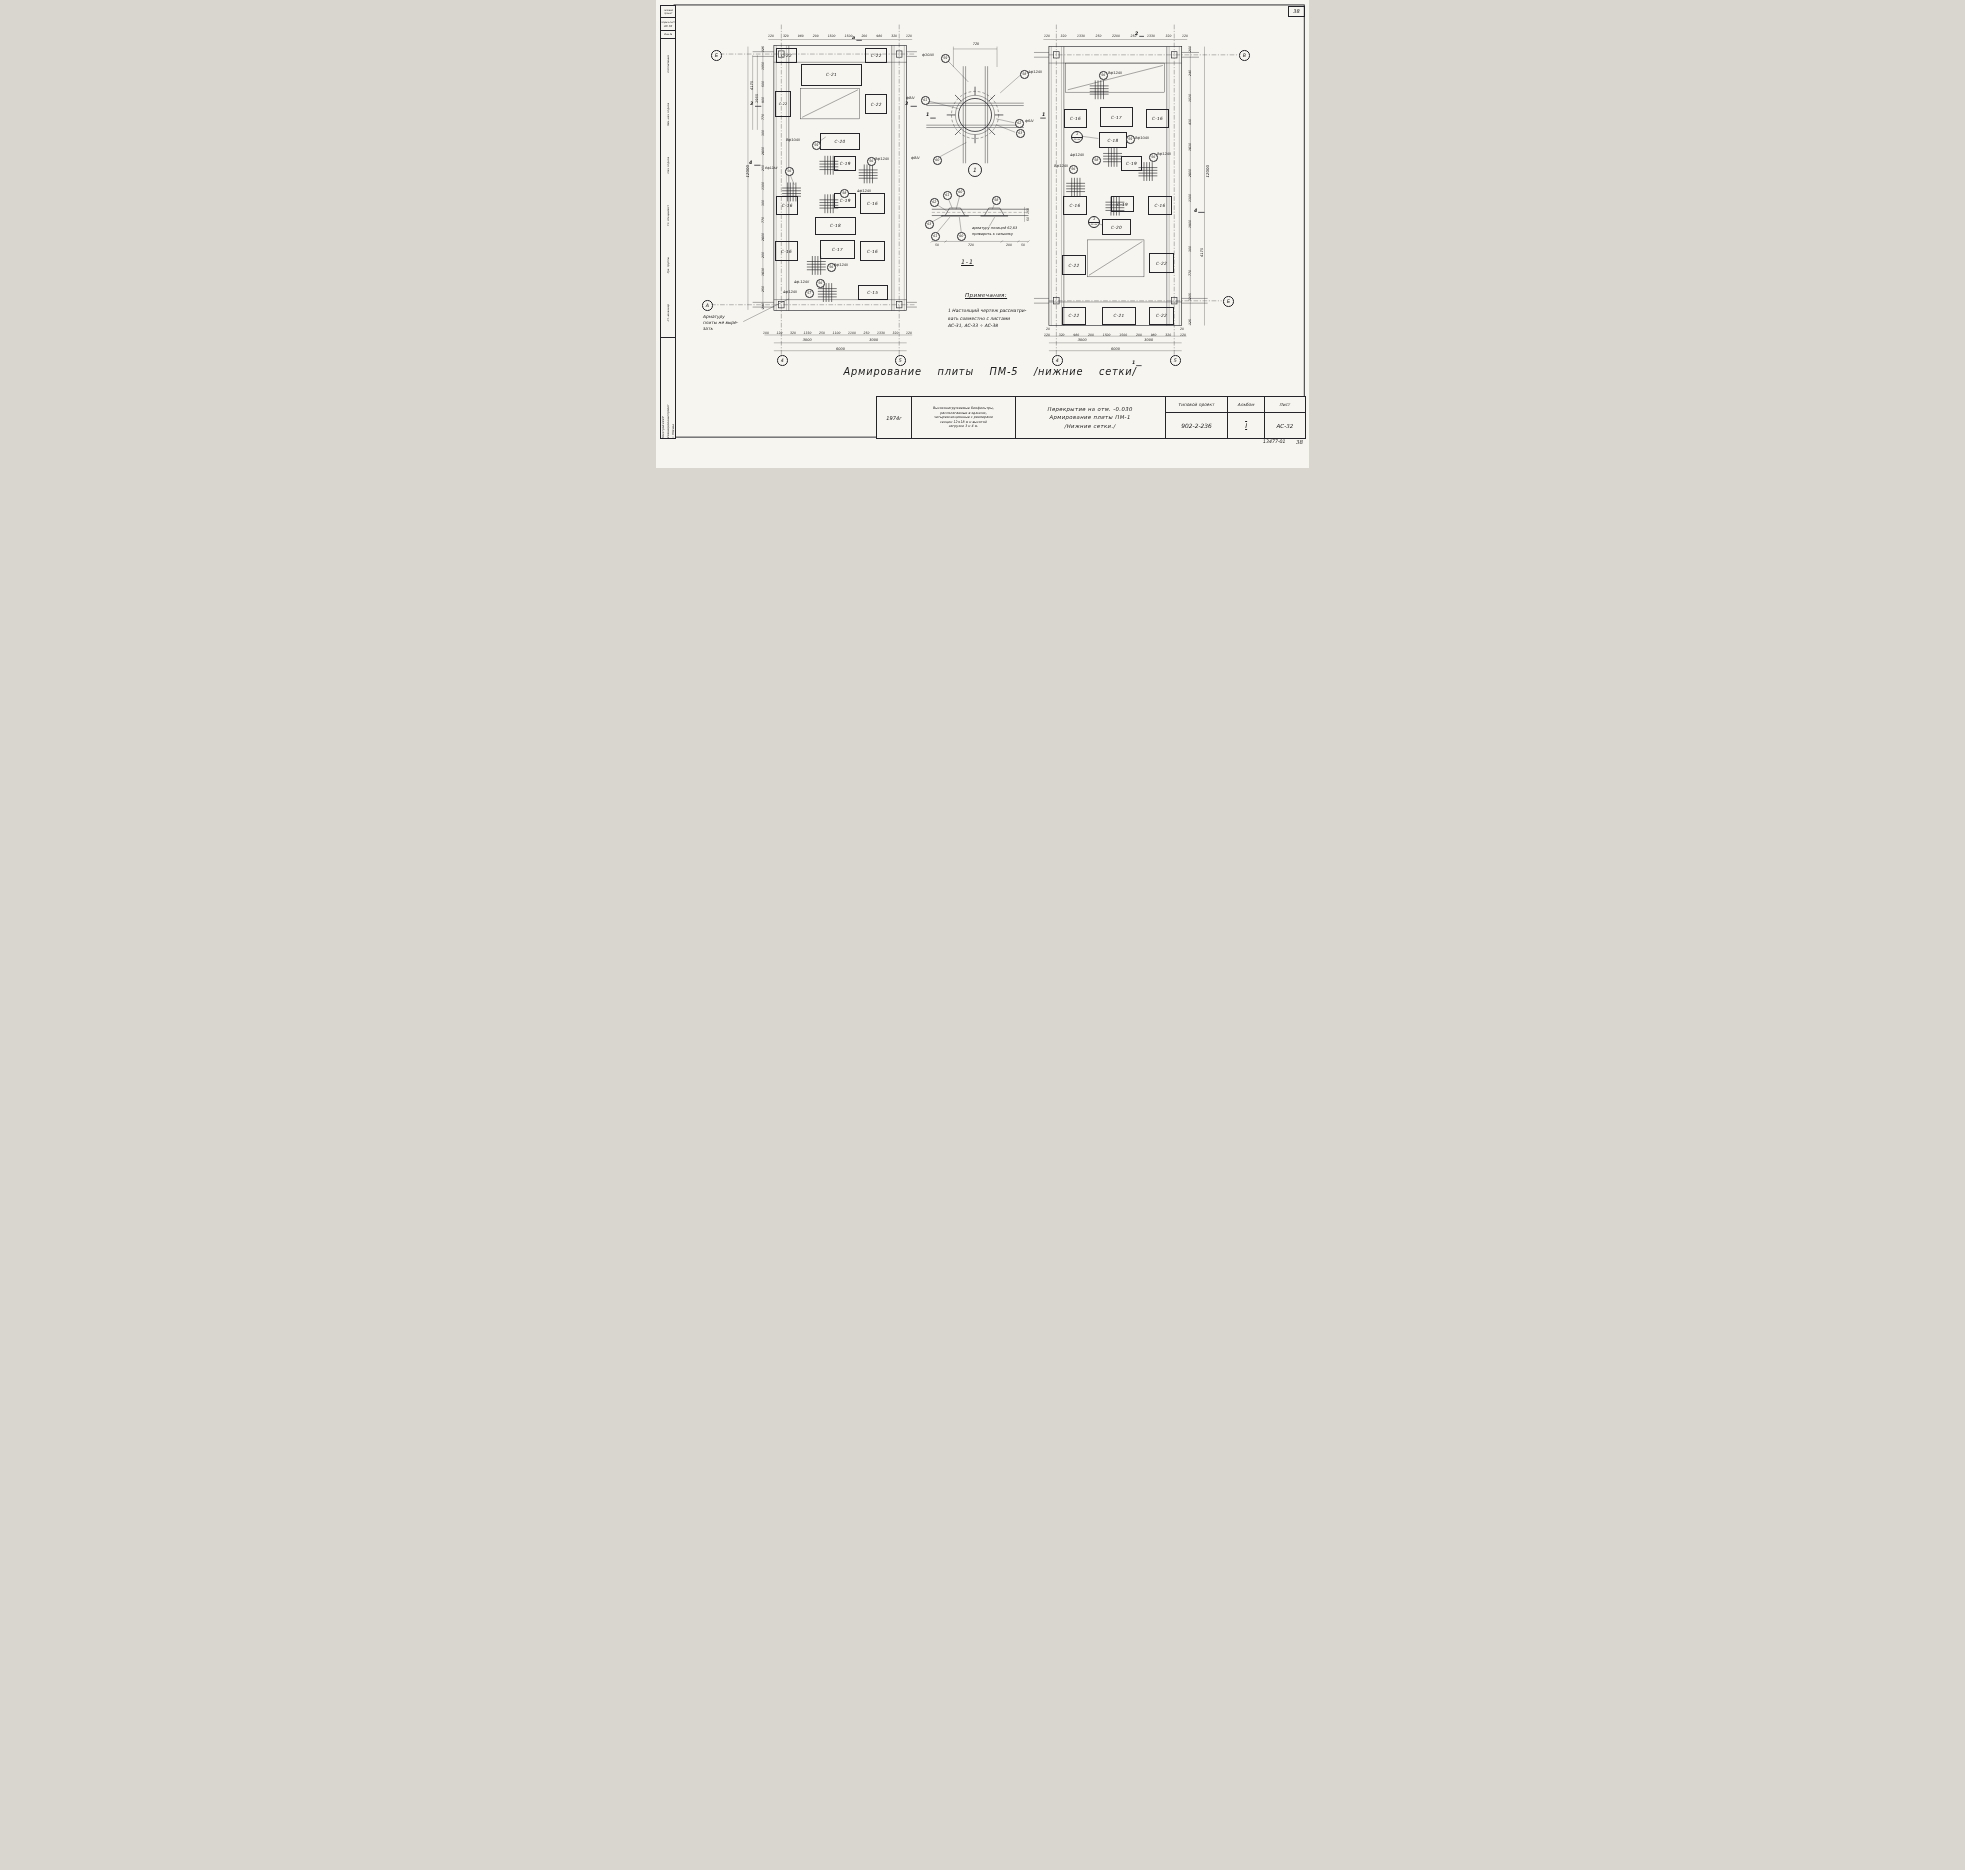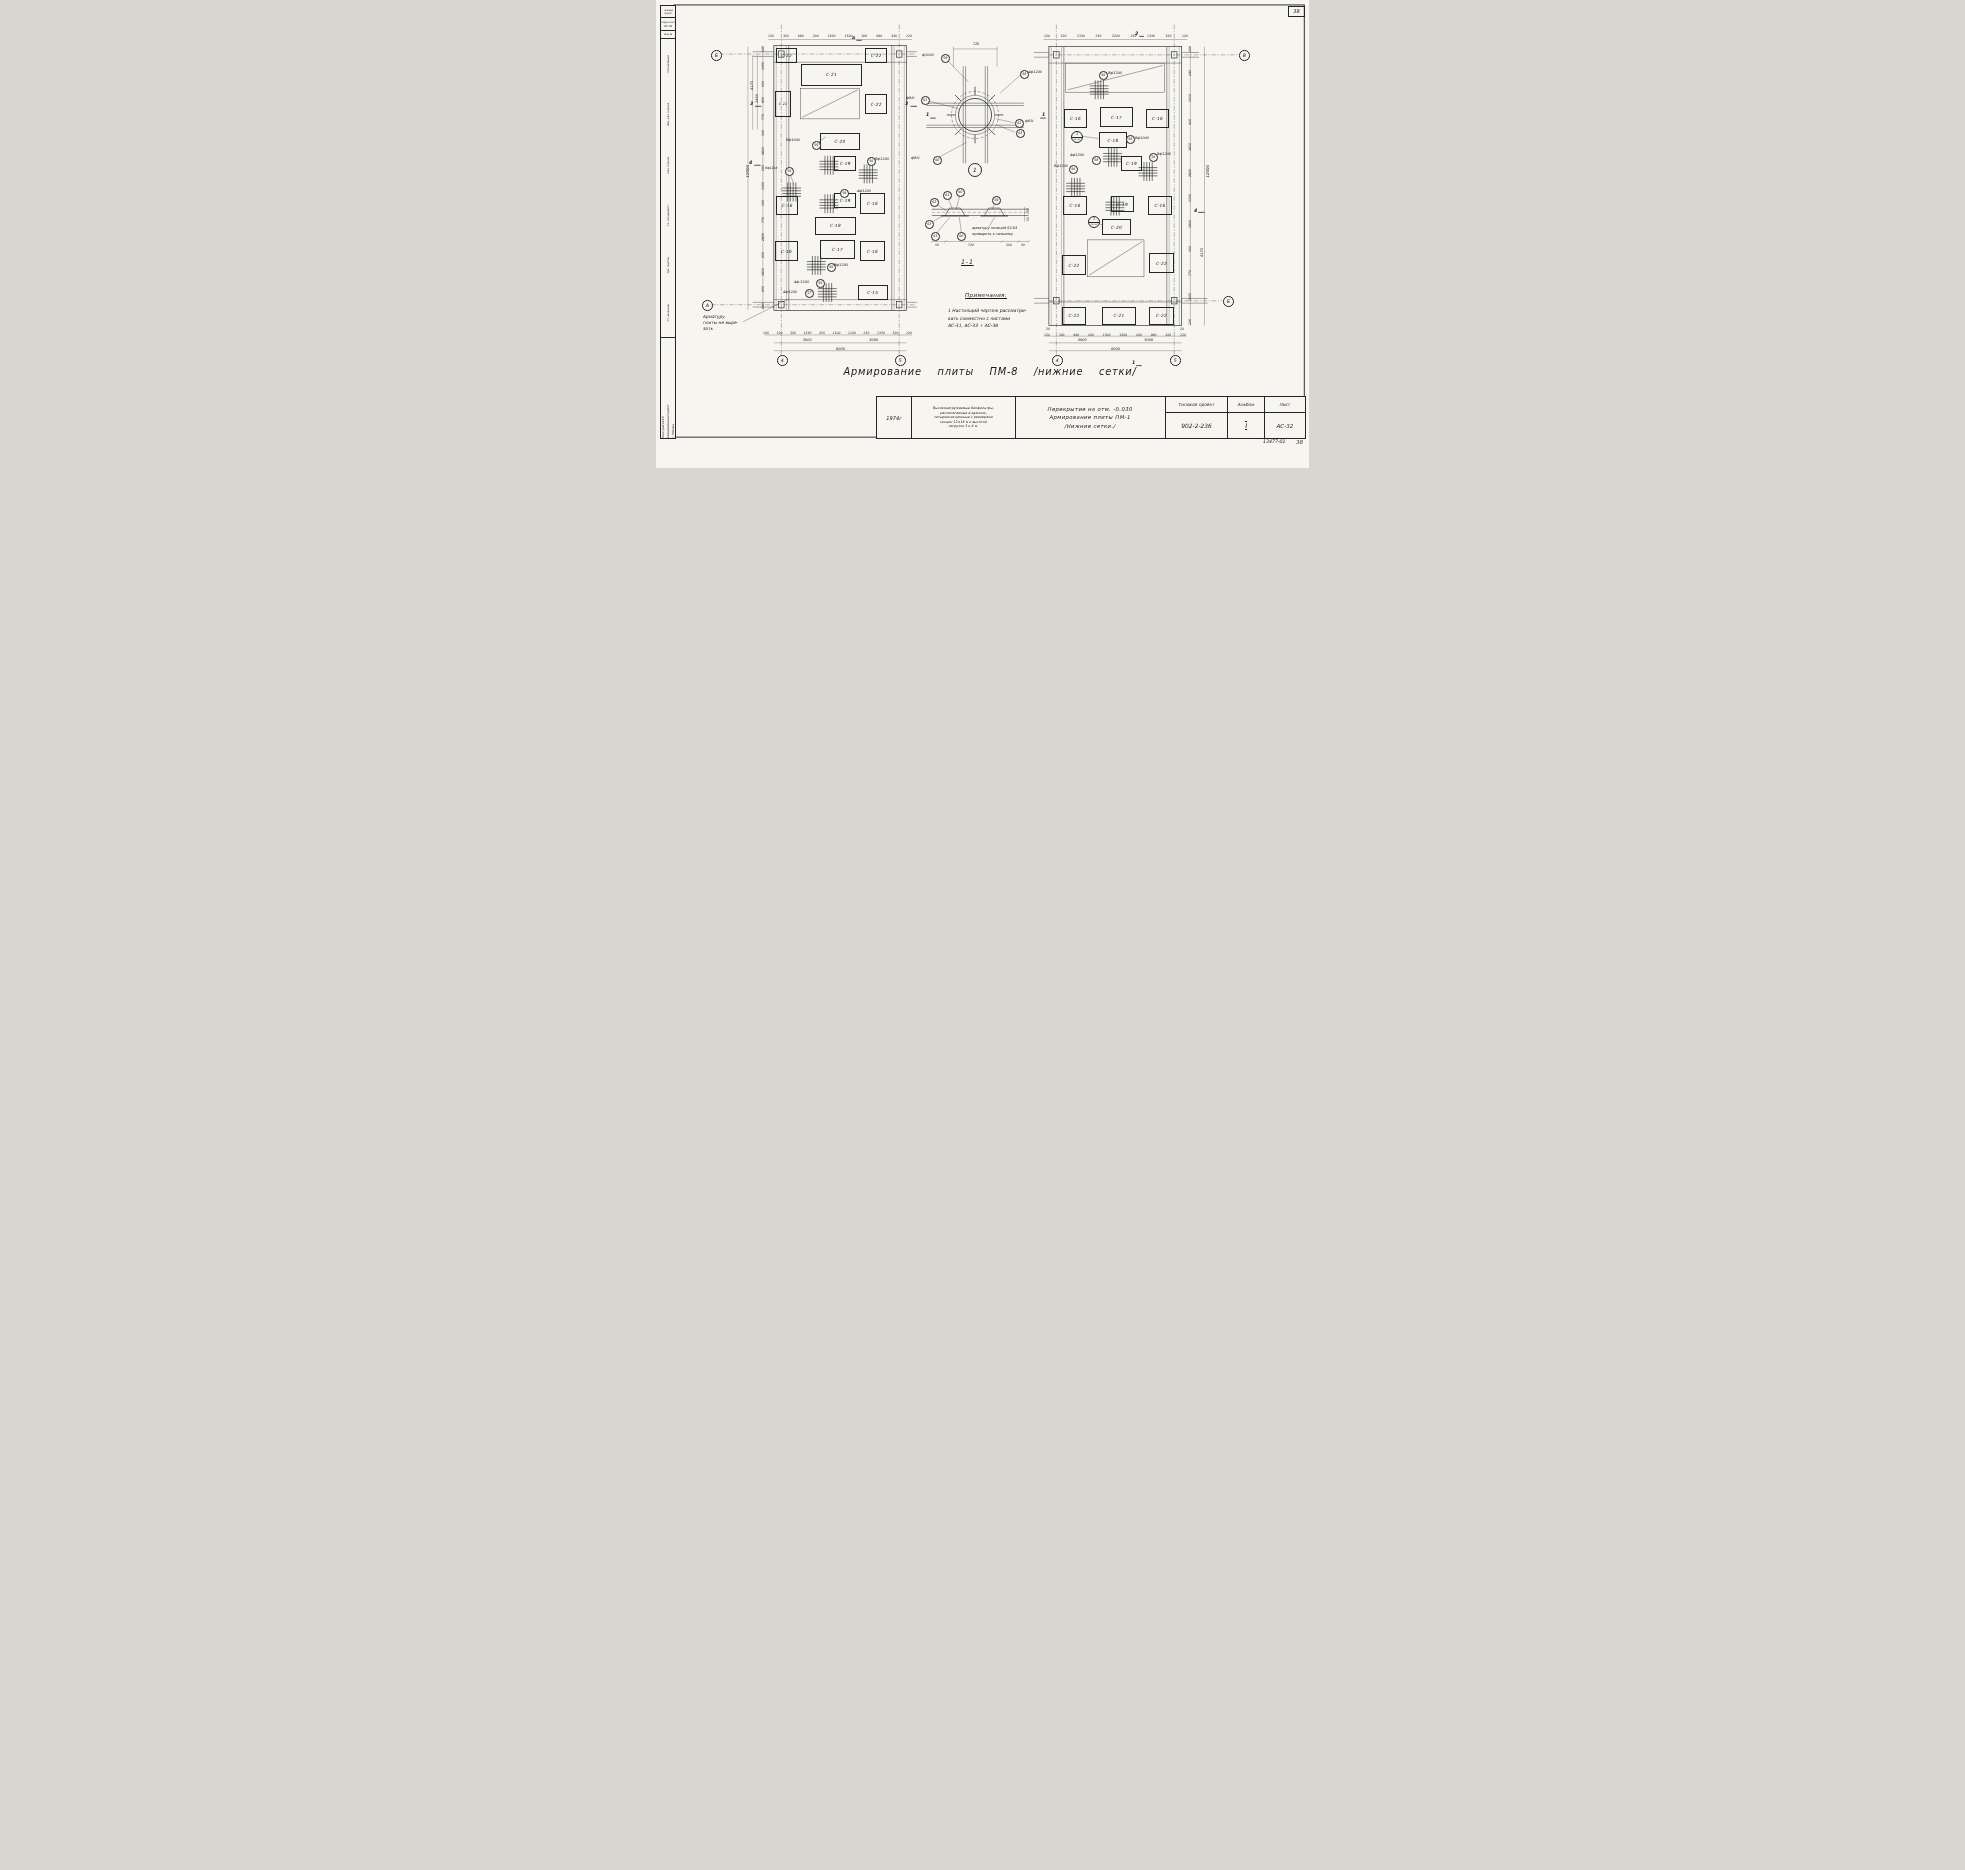--- a/index.html
+++ b/index.html
@@ -629,21 +629,21 @@
   <span class="axb" style="left:396px;top:355px;">
       <span>4</span>
     </span>
   <span class="axb" style="left:514px;top:355px;">
       <span>5</span>
     </span>
   <span class="marker" style="left:479px;top:31px;">2</span>
   <span class="marker" style="left:538px;top:208px;">4</span>
   <span class="marker" style="left:476px;top:360px;">1</span>
 
-  <div class="t" style="left:165px;top:366px;width:338px;text-align:center;font-size:9.8px;letter-spacing:0.8px;white-space:pre;">Армирование    плиты    ПМ-8    /нижние    сетки/</div>
+  <div class="t" style="left:165px;top:366px;width:338px;text-align:center;font-size:9.8px;letter-spacing:0.8px;white-space:pre;">Армирование    плиты    ПМ-5    /нижние    сетки/</div>
 
   <div class="tb" style="left:220px;top:396px;width:428px;height:41px;background:#f7f5ef;">
     <div class="col" style="width:35px;align-items:center;justify-content:center;">
       <span style="font-style:italic;font-size:5.1px;">1974г</span>
     </div>
     <div class="col" style="width:101px;justify-content:center;padding:0.8px 1.6px;">
 
         <span style="font-size:3.3px;font-style:italic;line-height:1.4;text-align:center;">Высоконагружаемые биофильтры,</span>
 
         <span style="font-size:3.3px;font-style:italic;line-height:1.4;text-align:center;">располагаемые в зданиях,</span>

